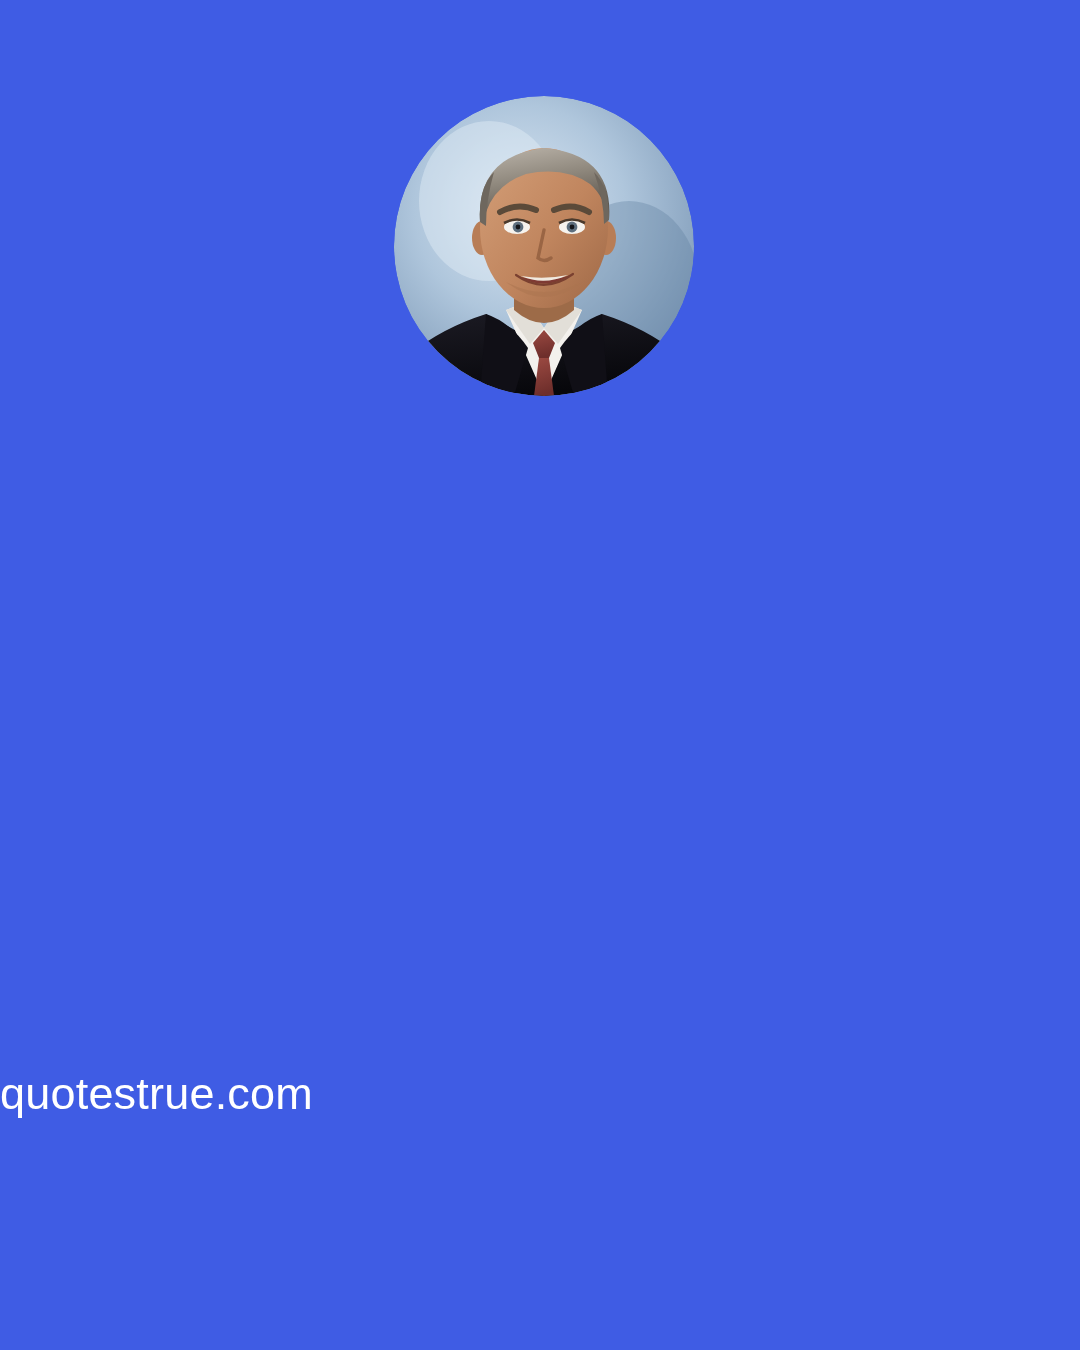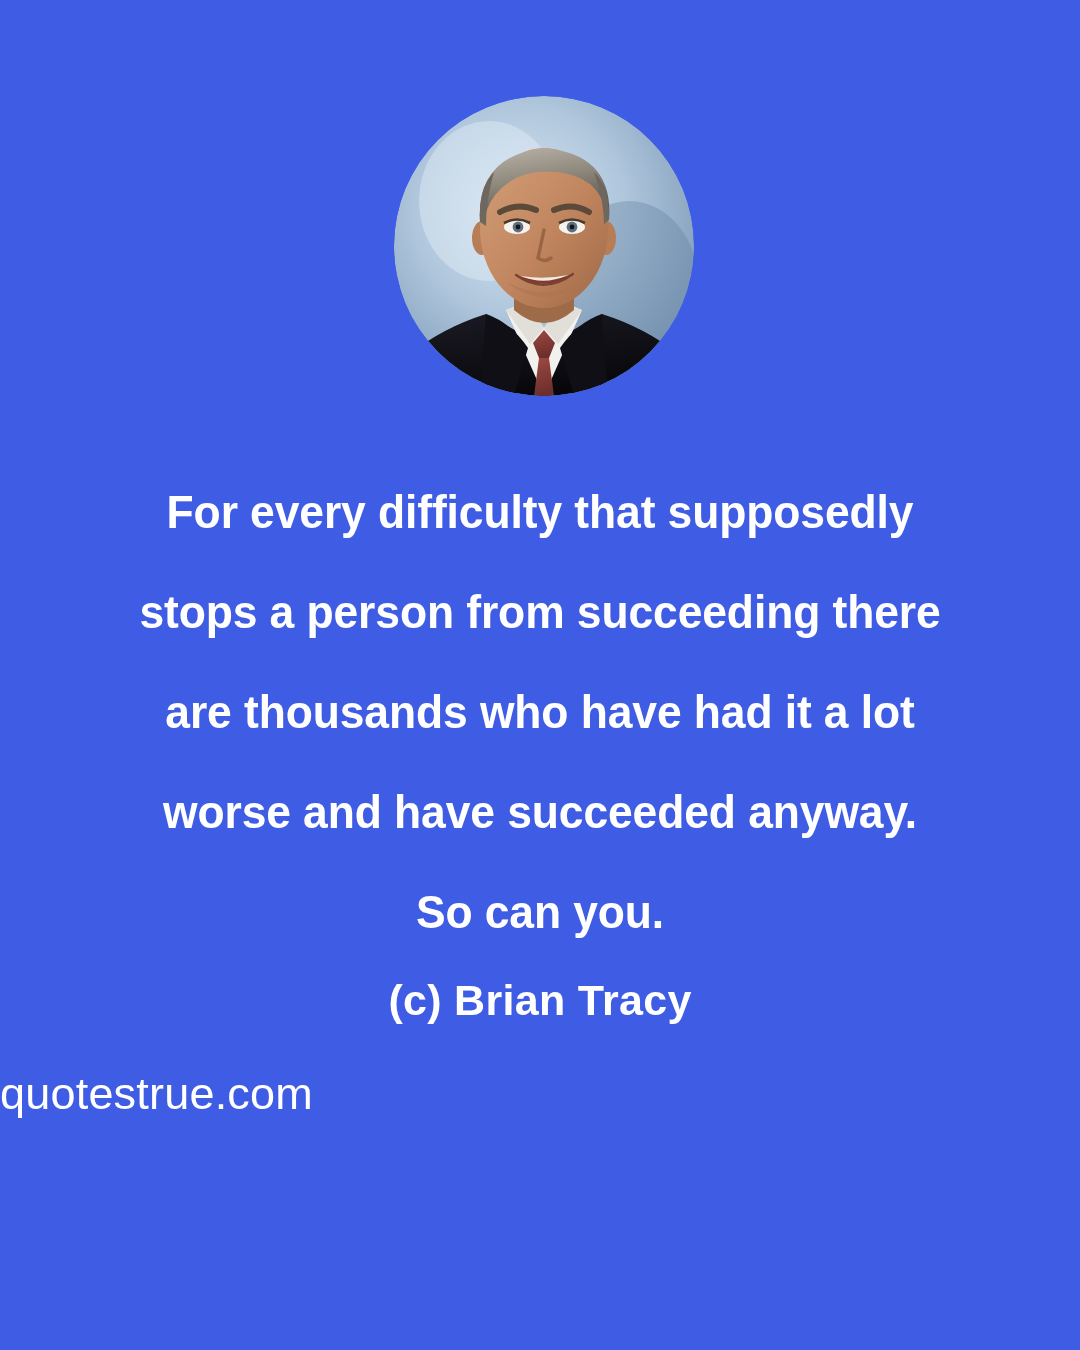--- a/index.html
+++ b/index.html
@@ -169,25 +169,17 @@
 
         <path d="M 124 180 Q 150 196 177 179 Q 150 188 124 180 Z" fill="#7E3A33"></path>
         <path d="M 127 180 Q 150 190 174 179 Q 150 184 127 180 Z" fill="#F0EAE0"></path>
         <path d="M 122 179 Q 150 199 179 178" stroke="#7A4030" stroke-width="2.2" fill="none" stroke-linecap="round"></path>
 
         <path d="M 112 186 Q 150 216 188 186 Q 150 206 112 186 Z" fill="#AB7450" opacity="0.55"></path>
       </g>
     </svg>
   </div>
 
-  <div id="quote-block">
-    <span class="quote-line">For every difficulty that supposedly</span>
-    <span class="quote-line">stops a person from succeeding there</span>
-    <span class="quote-line">are thousands who have had it a lot</span>
-    <span class="quote-line">worse and have succeeded anyway.</span>
-    <span class="quote-line">So can you.</span>
-  </div>
 
-  <div id="attribution">(c) Brian Tracy</div>
 
   <div id="site">quotestrue.com</div>
 
 </div>
 
 </body></html>

